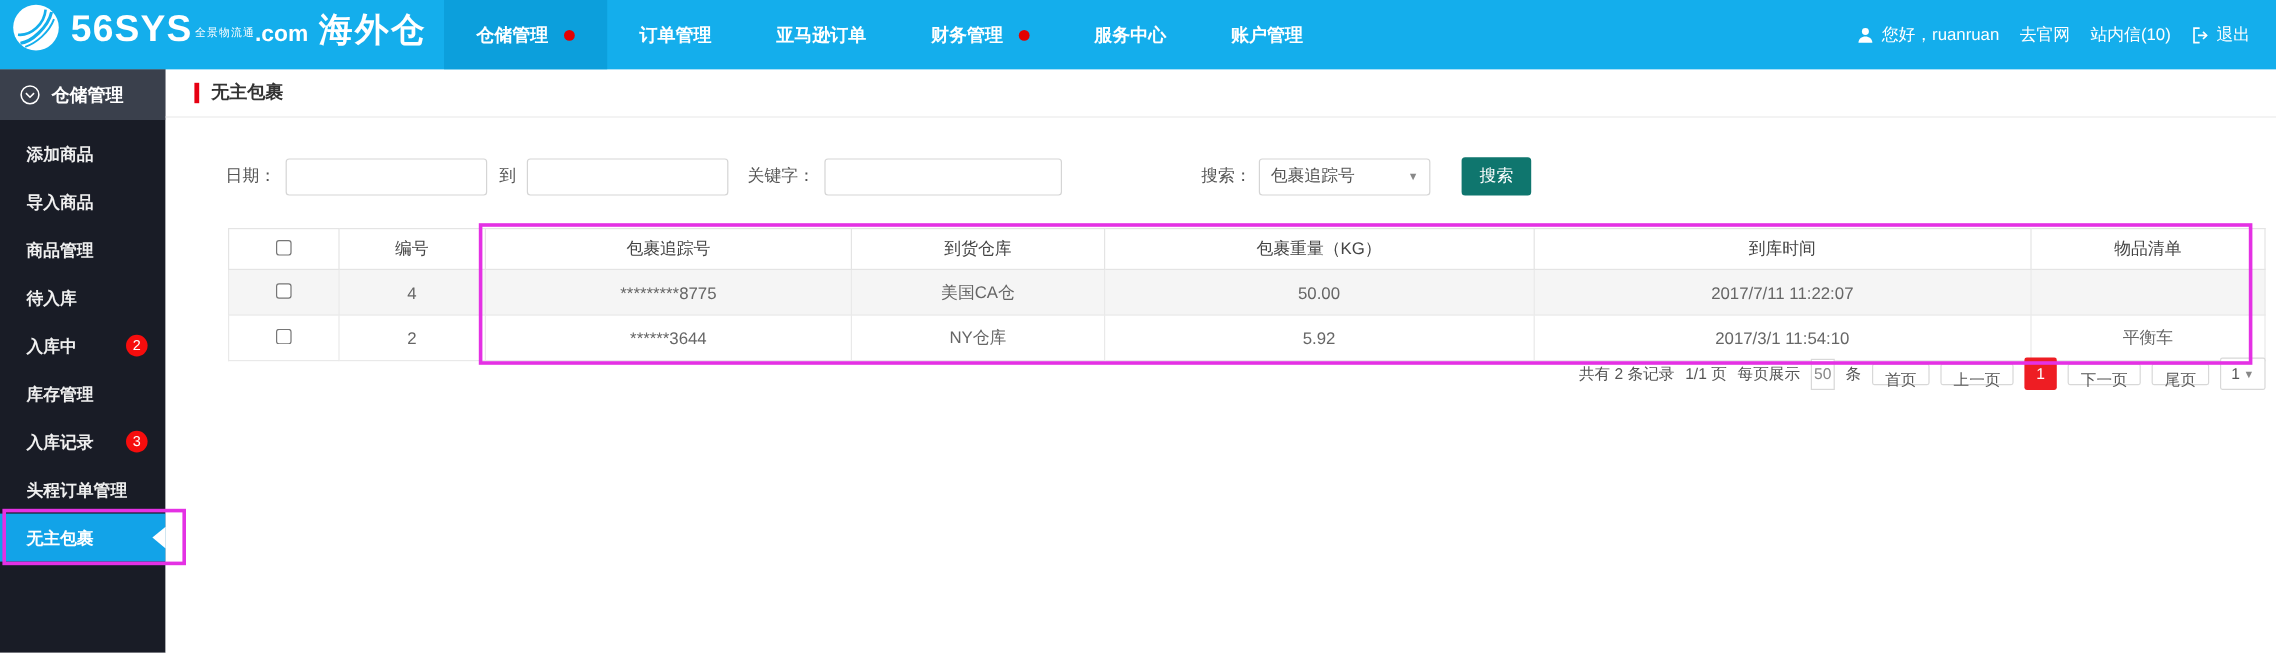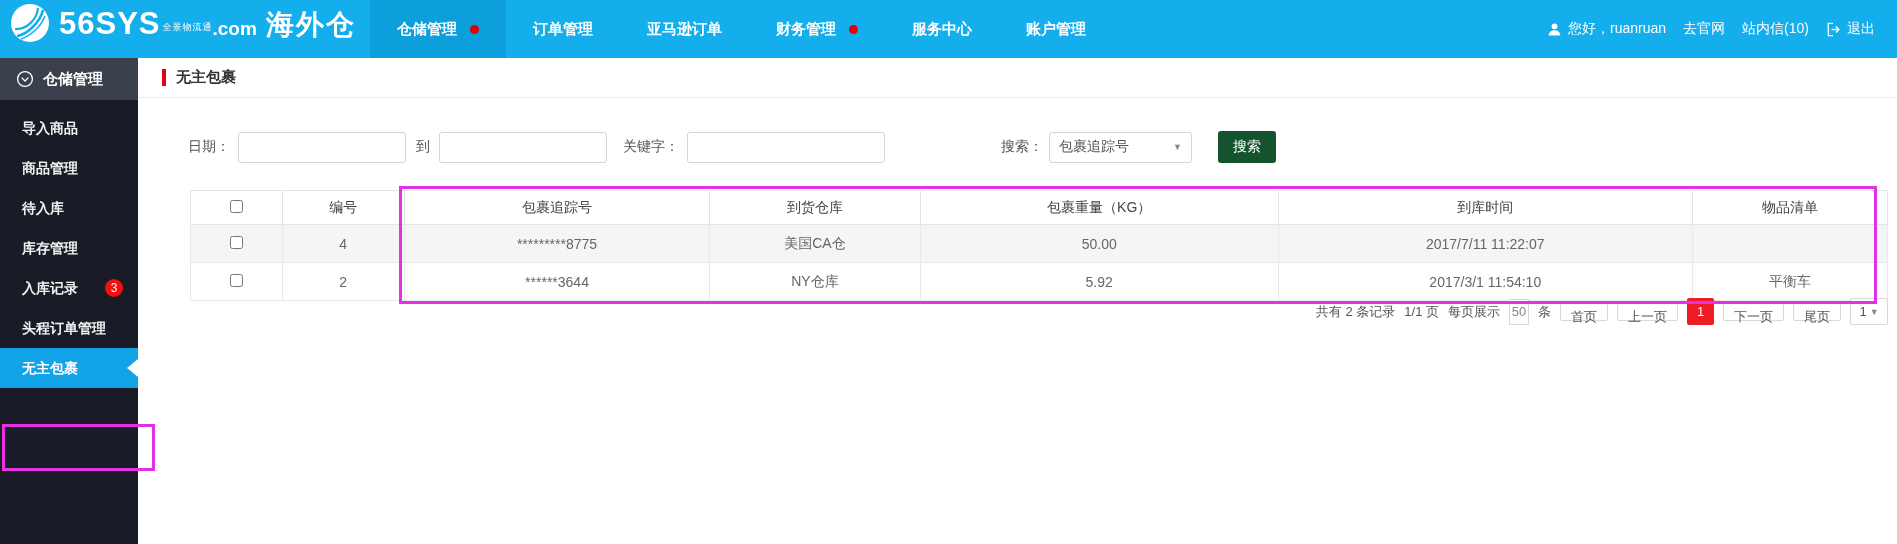--- a/index.html
+++ b/index.html
@@ -81,21 +81,21 @@
   .lbl-kw { margin-left:16px; }
   .inp-kw { width:198px; margin-left:8px; }
   .lbl-search { margin-left:116px; }
   .sel {
     width:143px; height:31px; margin-left:6px; border:1px solid #D5D5D5; border-radius:3px;
     background:#fff; display:flex; align-items:center; justify-content:space-between;
     padding:0 9px; color:#555; cursor:pointer;
   }
   .sel-caret { font-size:9px; color:#888; }
   .search-btn {
-    width:58px; height:32px; margin-left:26px; background:#14532d; color:#fff;
+    width:58px; height:32px; margin-left:26px; background:#0f766e; color:#fff;
     border:none; border-radius:3px; font-size:14px; cursor:pointer;
     font-family:inherit;
   }
 
   .table-wrap { position:absolute; left:52px; top:132px; right:9px; }
   table { width:100%; border-collapse:collapse; table-layout:fixed; text-align:center; }
   th {
     height:34px; font-size:14px; font-weight:normal; color:#444;
     border:1px solid #E4E4E4; background:#fff;
   }
@@ -198,23 +198,28 @@
 
 <aside class="sidebar">
   <div class="sidebar-header">
     <svg class="chev-circle" viewBox="0 0 18 18" fill="none" stroke="#ffffff" stroke-width="1.3">
       <circle cx="9" cy="9" r="7.4"></circle>
       <path d="M5.6 7.6 L9 11 L12.4 7.6"></path>
     </svg>
     <span>仓储管理</span>
   </div>
   <ul class="sidebar-list">
+    <li class="sidebar-item"><span>添加商品</span></li>
     <li class="sidebar-item"><span>导入商品</span></li>
     <li class="sidebar-item"><span>商品管理</span></li>
     <li class="sidebar-item"><span>待入库</span></li>
+    <li class="sidebar-item">
+      <span>入库中</span>
+      <span class="side-badge">2</span>
+    </li>
     <li class="sidebar-item"><span>库存管理</span></li>
     <li class="sidebar-item">
       <span>入库记录</span>
       <span class="side-badge">3</span>
     </li>
     <li class="sidebar-item"><span>头程订单管理</span></li>
     <li class="sidebar-item active">
       <span>无主包裹</span>
       <i class="active-arrow"></i>
     </li>

